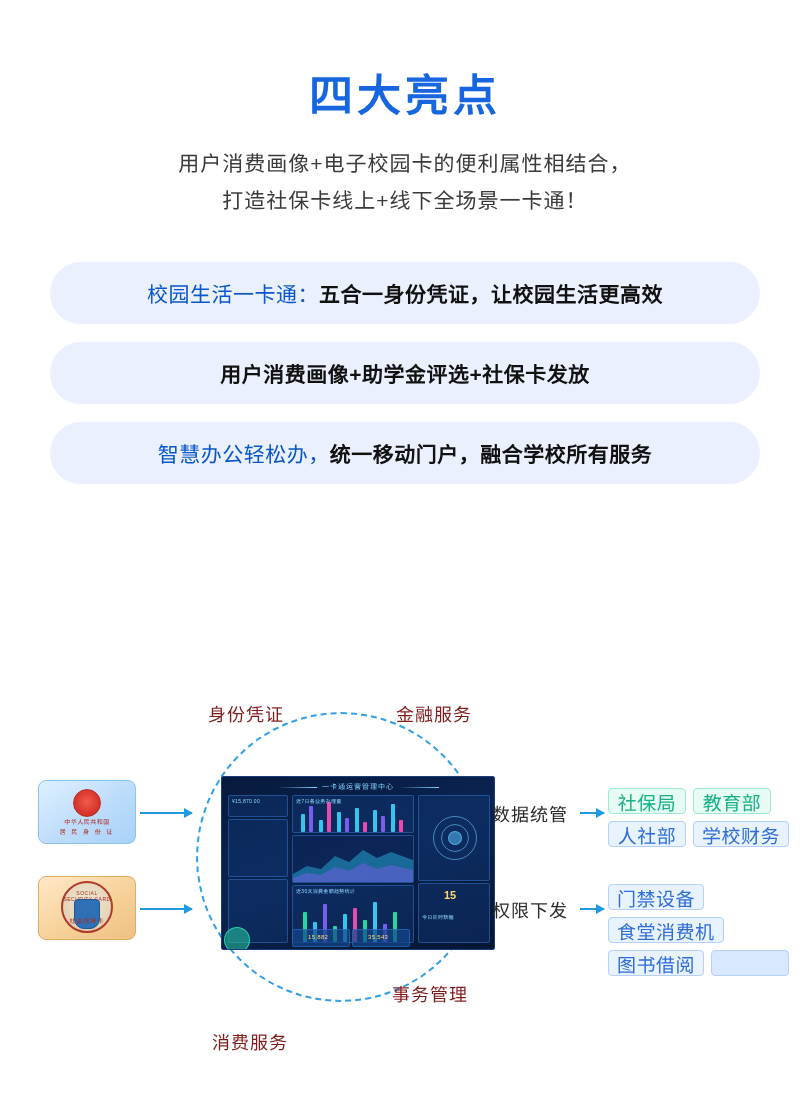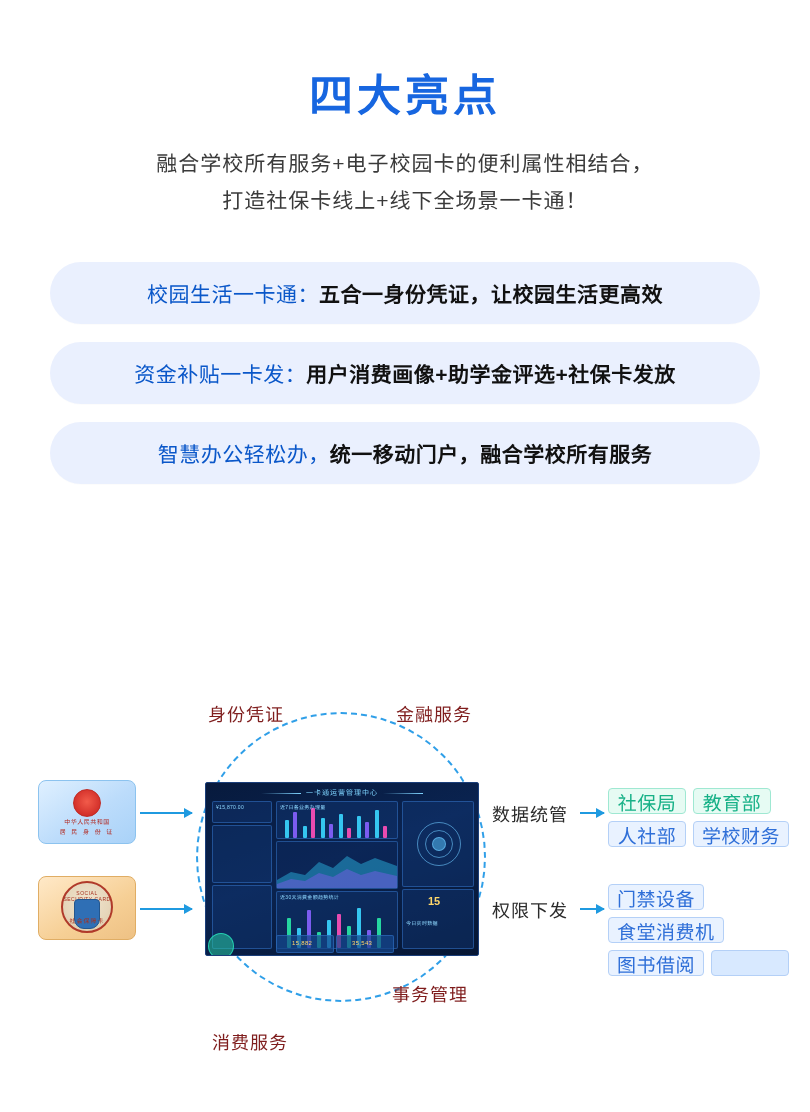--- a/index.html
+++ b/index.html
@@ -207,29 +207,28 @@
     border-bottom: 5px solid transparent;
   }
   .arrow-id  { left: 140px; top: 122px; width: 52px; }
   .arrow-ssc { left: 140px; top: 218px; width: 52px; }
   .arrow-right-1 { left: 580px; top: 122px; width: 24px; }
   .arrow-right-2 { left: 580px; top: 218px; width: 24px; }
 
   
   .dashboard {
     position: absolute;
-    left: 205px;
+    left: 221px;
     top: 86px;
     width: 272px;
     height: 172px;
     background: linear-gradient(160deg, #071a3d 0%, #0a2350 45%, #061633 100%);
     border: 1px solid #1a3e7a;
     border-radius: 2px;
     overflow: hidden;
-    margin-top: 6px;
   }
   .db-title {
     position: absolute;
     left: 0; right: 0; top: 4px;
     text-align: center;
     color: #7fd4ff;
     font-size: 7px;
     letter-spacing: 1px;
   }
   .db-title::before, .db-title::after {
@@ -319,31 +318,30 @@
   }
   .sl-data { left: 492px; top: 110px; }
   .sl-perm { left: 492px; top: 206px; }
 </style>
 </head>
 <body>
 
 <div class="page-title">四大亮点</div>
 
 <div class="subtitle">
-  <div>融合学校所有服务+电子校园卡的便利属性相结合，</div>
+  <div>用户消费画像+电子校园卡的便利属性相结合，</div>
   <div>打造社保卡线上+线下全场景一卡通！</div>
 </div>
 
 <div class="pills">
   <div class="pill">
     <span class="lead">校园生活一卡通：</span>
       <span class="rest">五合一身份凭证，让校园生活更高效</span>
   </div>
   <div class="pill">
-    <span class="lead">资金补贴一卡发：</span>
       <span class="rest">用户消费画像+助学金评选+社保卡发放</span>
   </div>
   <div class="pill">
     <span class="lead">智慧办公轻松办，</span>
       <span class="rest">统一移动门户，融合学校所有服务</span>
   </div>
 </div>
 
 <div class="diagram">
 

